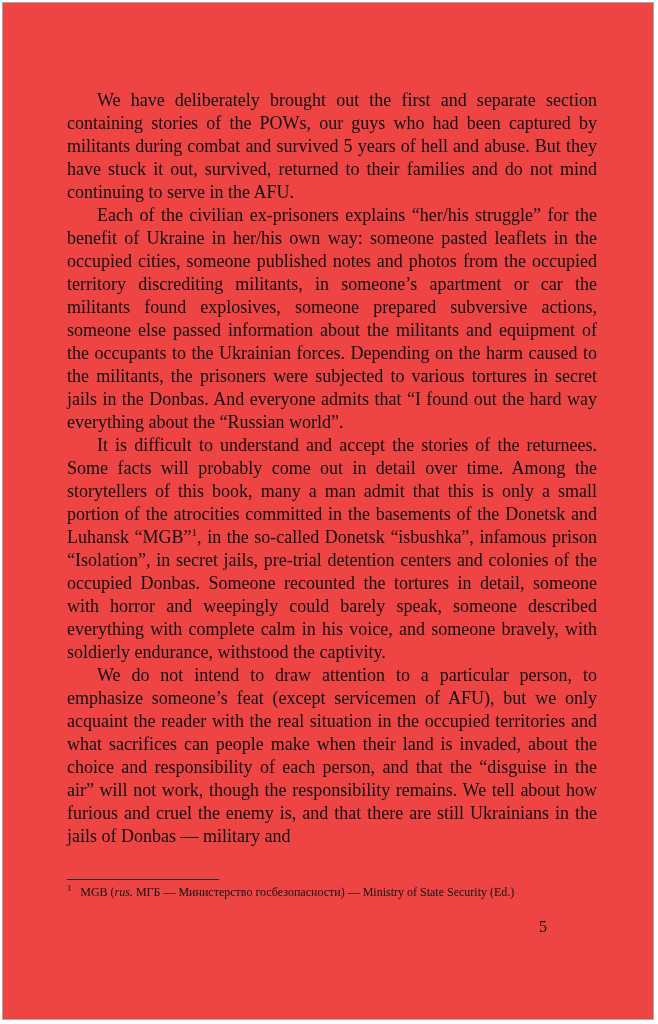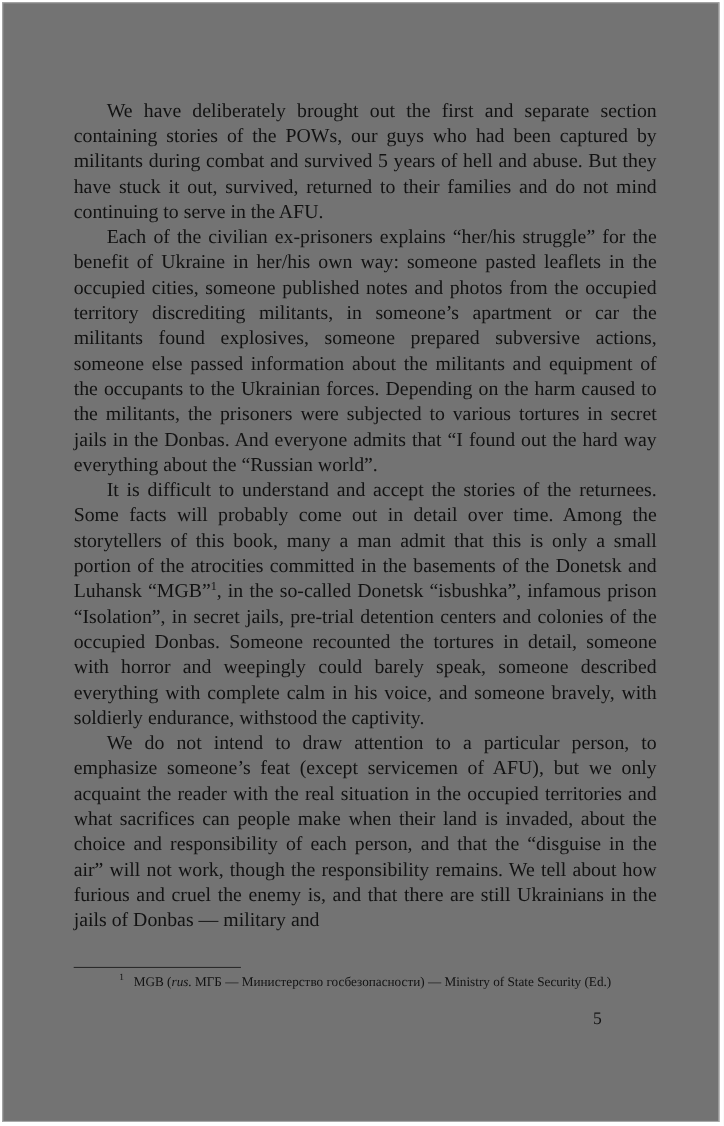--- a/index.html
+++ b/index.html
@@ -11,21 +11,21 @@
     overflow: hidden;
     font-family: "Liberation Serif", "DejaVu Serif", serif;
   }
   .scan-frame {
     position: absolute;
     left: 2px;
     top: 2px;
     width: 652px;
     height: 1018px;
     border: 1px solid #a9a9a9;
-    background: #737373;
+    background: #ef4444;
     box-sizing: border-box;
   }
   .page {
     position: relative;
     width: 100%;
     height: 100%;
   }
   .text-block {
     position: absolute;
     left: 64px;
@@ -56,21 +56,21 @@
     width: 152px;
     height: 0;
     border-top: 1px solid #2a2a2a;
     margin-bottom: 5px;
   }
   .footnote {
     margin: 0;
     font-size: 12px;
     line-height: 15px;
     color: #121212;
-    text-align: center;
+    text-align: left;
   }
   .footnote sup {
     font-size: 8.5px;
     line-height: 0;
     vertical-align: super;
     margin-right: 9px;
   }
   .footnote i {
     font-style: italic;
   }

